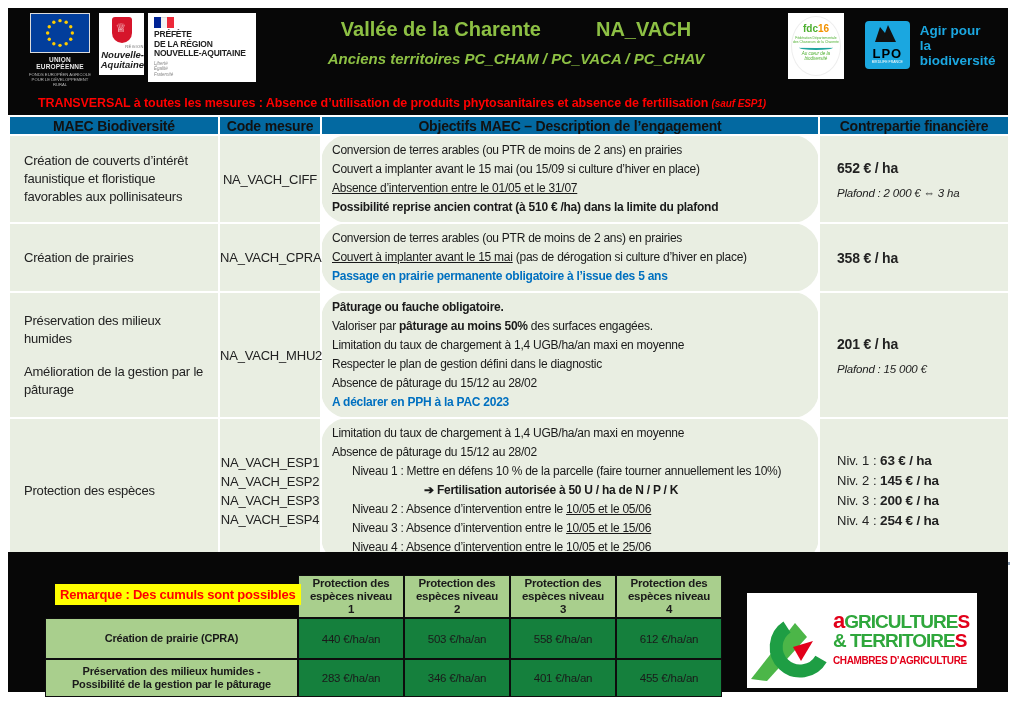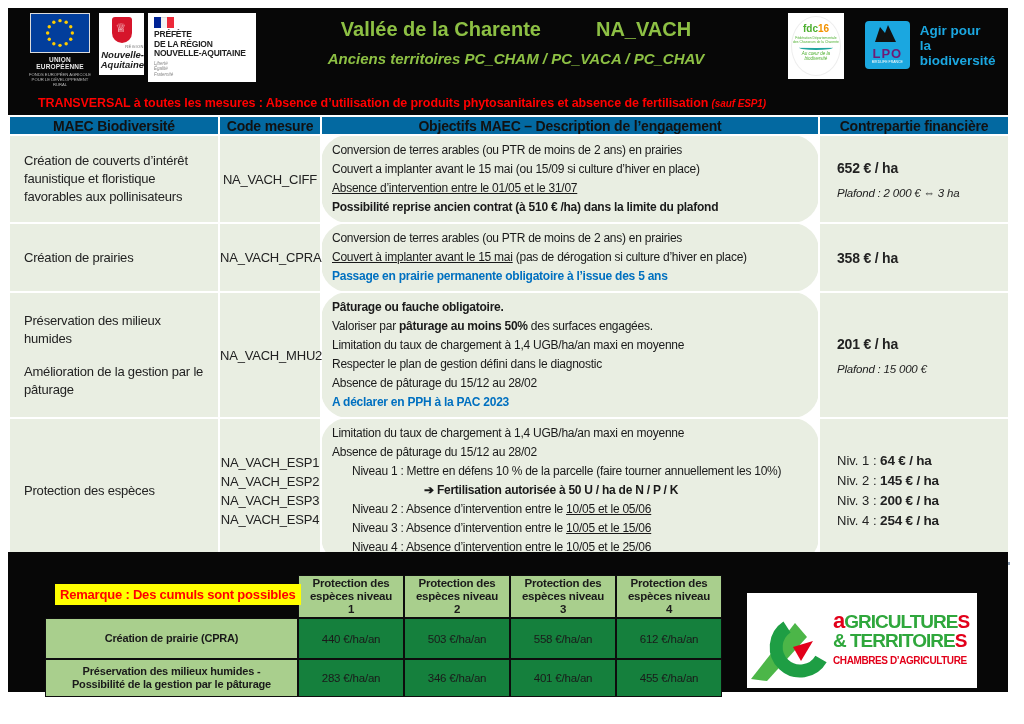--- a/index.html
+++ b/index.html
@@ -46,21 +46,21 @@
   .fdc-badge { width:50px; height:60px; border-radius:50%; border:1px solid #eee; text-align:center; padding-top:6px; }
   .fdc-name { font-size:10px; font-weight:bold; color:#4CAF2E; line-height:12px; }
   .fdc-num { color:#F39200; }
   .fdc-sub { font-size:3.4px; color:#4CAF2E; line-height:4px; margin-top:1px; }
   .fdc-wave { width:34px; height:5px; border-bottom:2px solid #1FA5A0; border-radius:50%; margin:1px auto; }
   .fdc-script { font-size:4.5px; font-style:italic; color:#4CAF2E; }
 
   
   .logo-lpo { position:absolute; left:857px; top:13px; display:flex; gap:10px; align-items:center; }
   .lpo-box { width:46px; height:48px; background:#1BA7E0; border-radius:4px; text-align:center; padding-top:2px; }
-  .lpo-acro { color:#701a75; font-weight:bold; font-size:13px; letter-spacing:1px; line-height:13px; }
+  .lpo-acro { color:#000000; font-weight:bold; font-size:13px; letter-spacing:1px; line-height:13px; }
   .lpo-sub { color:#fff; font-size:3.5px; line-height:5px; }
   .lpo-tag { color:#1BA7E0; font-weight:bold; font-size:13.5px; line-height:15px; }
 
   
   .banner { position:absolute; left:30px; bottom:5px; color:#FF0000; font-weight:bold; font-size:12.5px; letter-spacing:-0.1px; }
   .banner .suffix { font-style:italic; font-size:10px; font-weight:bold; }
 
   
   .main-table { position:absolute; left:8px; top:115px; width:1000px; border-collapse:collapse; table-layout:fixed; }
   .main-table th, .main-table td { border:2.5px solid #ffffff; vertical-align:middle; }
@@ -270,21 +270,21 @@
     <td class="cell-desc">
       <div>Limitation du taux de chargement à 1,4 UGB/ha/an maxi en moyenne</div>
       <div>Absence de pâturage du 15/12 au 28/02</div>
       <div class="indent">Niveau 1 : Mettre en défens 10 % de la parcelle (faire tourner annuellement les 10%)</div>
       <div class="arrow-line"><span>➔ </span><span>Fertilisation autorisée à 50 U / ha de N / P / K</span></div>
       <div class="indent"><span>Niveau 2 : Absence d’intervention entre le </span><span class="u">10/05 et le 05/06</span></div>
       <div class="indent"><span>Niveau 3 : Absence d’intervention entre le </span><span class="u">10/05 et le 15/06</span></div>
       <div class="indent"><span>Niveau 4 : Absence d’intervention entre le </span><span class="u">10/05 et le 25/06</span></div>
     </td>
     <td class="cell-price">
-      <div class="niv-line"><span>Niv. 1 : </span><span class="price">64 € / ha</span></div>
+      <div class="niv-line"><span>Niv. 1 : </span><span class="price">63 € / ha</span></div>
       <div class="niv-line"><span>Niv. 2 : </span><span class="price">145 € / ha</span></div>
       <div class="niv-line"><span>Niv. 3 : </span><span class="price">200 € / ha</span></div>
       <div class="niv-line"><span>Niv. 4 : </span><span class="price">254 € / ha</span></div>
     </td>
   </tr>
 </tbody>
   </table>
 
 <div class="bottom-band">
   <div class="remark">Remarque : Des cumuls sont possibles</div>

